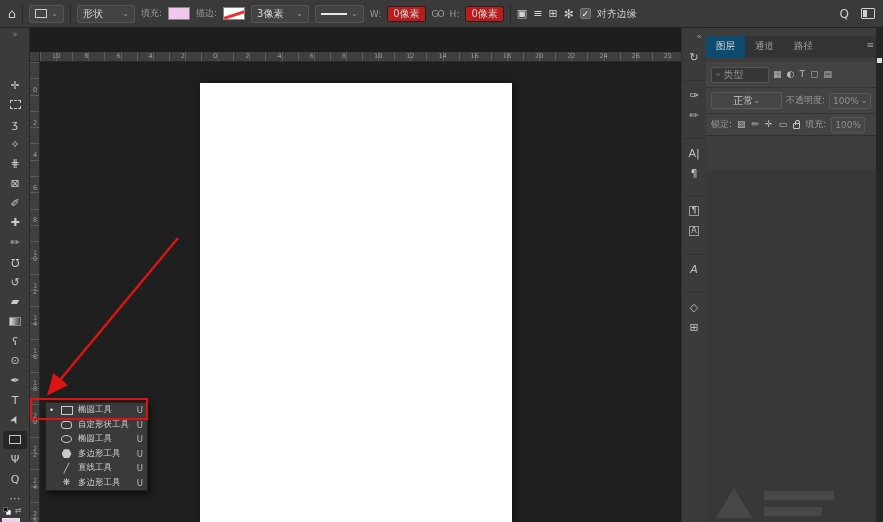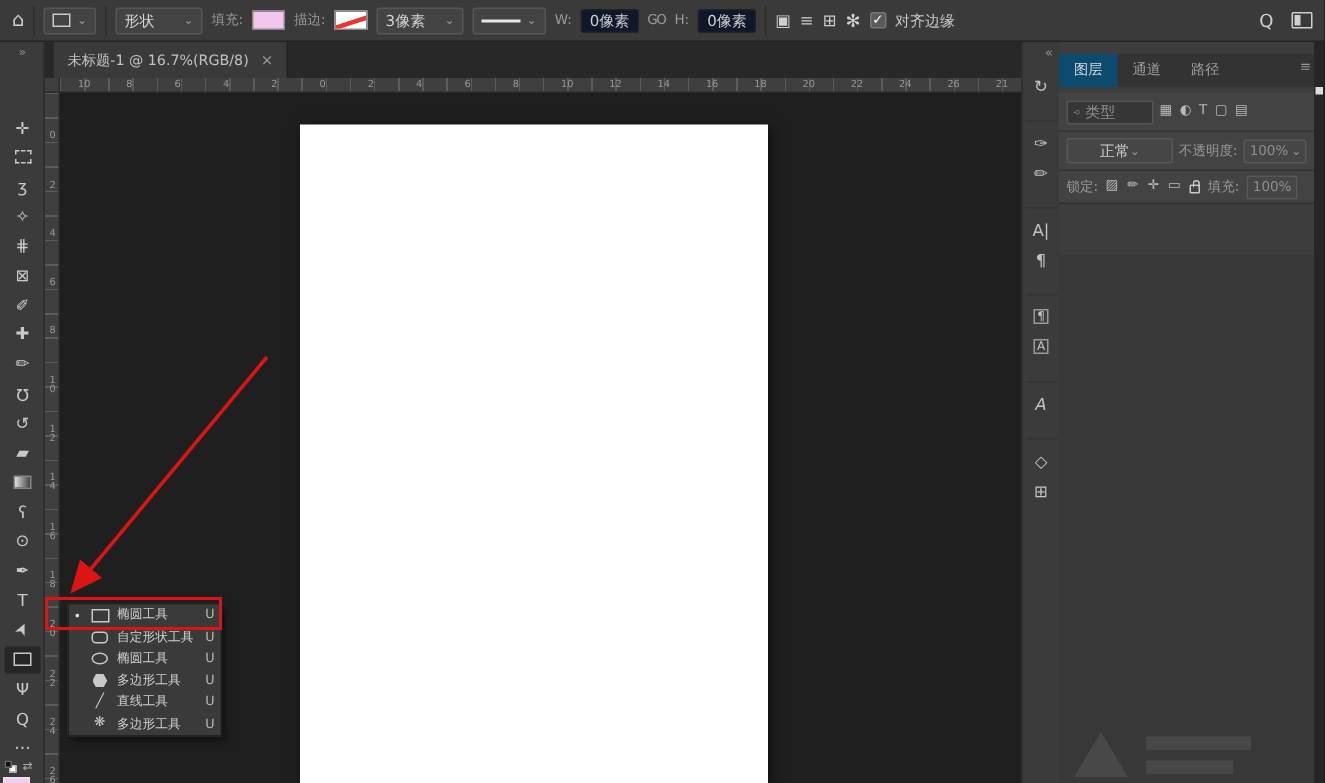--- a/index.html
+++ b/index.html
@@ -7,21 +7,21 @@
     font-family:"DejaVu Sans","Liberation Sans",sans-serif; }
   #app { position:relative; width:883px; height:522px; background:#1e1e1e; color:#c9c9c9; font-size:10px; }
 
   
   #options-bar { position:absolute; left:0; top:0; width:883px; height:28px; background:#3a3a3a;
     border-bottom:1px solid #232323; display:flex; align-items:center; gap:6px; padding:0 8px; z-index:5;}
   .sep { width:1px; height:20px; background:#2b2b2b; }
   .ob-icon { color:#cfcfcf; font-size:13px; line-height:1; }
   .ob-box { background:#434343; border:1px solid #555; border-radius:2px; height:18px;
     display:flex; align-items:center; padding:0 5px; gap:4px; color:#d4d4d4; }
-  .ob-dark { background:#0f172a; border:1px solid #222; border-radius:2px; height:16px;
+  .ob-dark { background:#b91c1c; border:1px solid #222; border-radius:2px; height:16px;
     display:flex; align-items:center; padding:0 5px; color:#cfcfcf; min-width:38px;}
   .caret { font-size:8px; color:#9a9a9a; }
   .swatch-fill { width:22px; height:13px; border:1px solid #888; }
   .swatch-stroke { width:22px; height:13px; background:#fff; border:1px solid #888; position:relative; overflow:hidden;}
   .swatch-stroke::after { content:""; position:absolute; left:-3px; top:5px; width:30px; height:3px;
     background:#e33; transform:rotate(-18deg); }
   .line-style { width:26px; height:2px; background:#e8e8e8; }
   .checkbox { width:11px; height:11px; background:#5a5a5a; border:1px solid #777; border-radius:2px;
     color:#fff; font-size:9px; line-height:10px; text-align:center; }
   #ob-right { margin-left:auto; display:flex; align-items:center; gap:12px; }
@@ -192,26 +192,20 @@
     <span class="ob-icon" style="font-size:11px">⊞</span>
     <span class="ob-icon" style="font-size:12px">✻</span>
     <span class="checkbox">✓</span>
     <span>对齐边缘</span>
     <div id="ob-right">
       <span class="ob-icon" style="font-size:12px">Q</span>
       <span class="ws-icon"></span>
     </div>
   </div>
 
-  <div id="tab-bar">
-    <div id="doc-tab">
-      <span>未标题-1 @ 16.7%(RGB/8)</span>
-      <span class="close">×</span>
-    </div>
-  </div>
 
   <div id="ruler-corner"></div>
   <div id="ruler-top">
 
   <span class="rnum" style="left: 12px;">10</span>
       <span class="rnum" style="left: 44.2px;">8</span>
       <span class="rnum" style="left: 76.4px;">6</span>
       <span class="rnum" style="left: 108.6px;">4</span>
       <span class="rnum" style="left: 140.8px;">2</span>
       <span class="rnum" style="left: 173px;">0</span>

